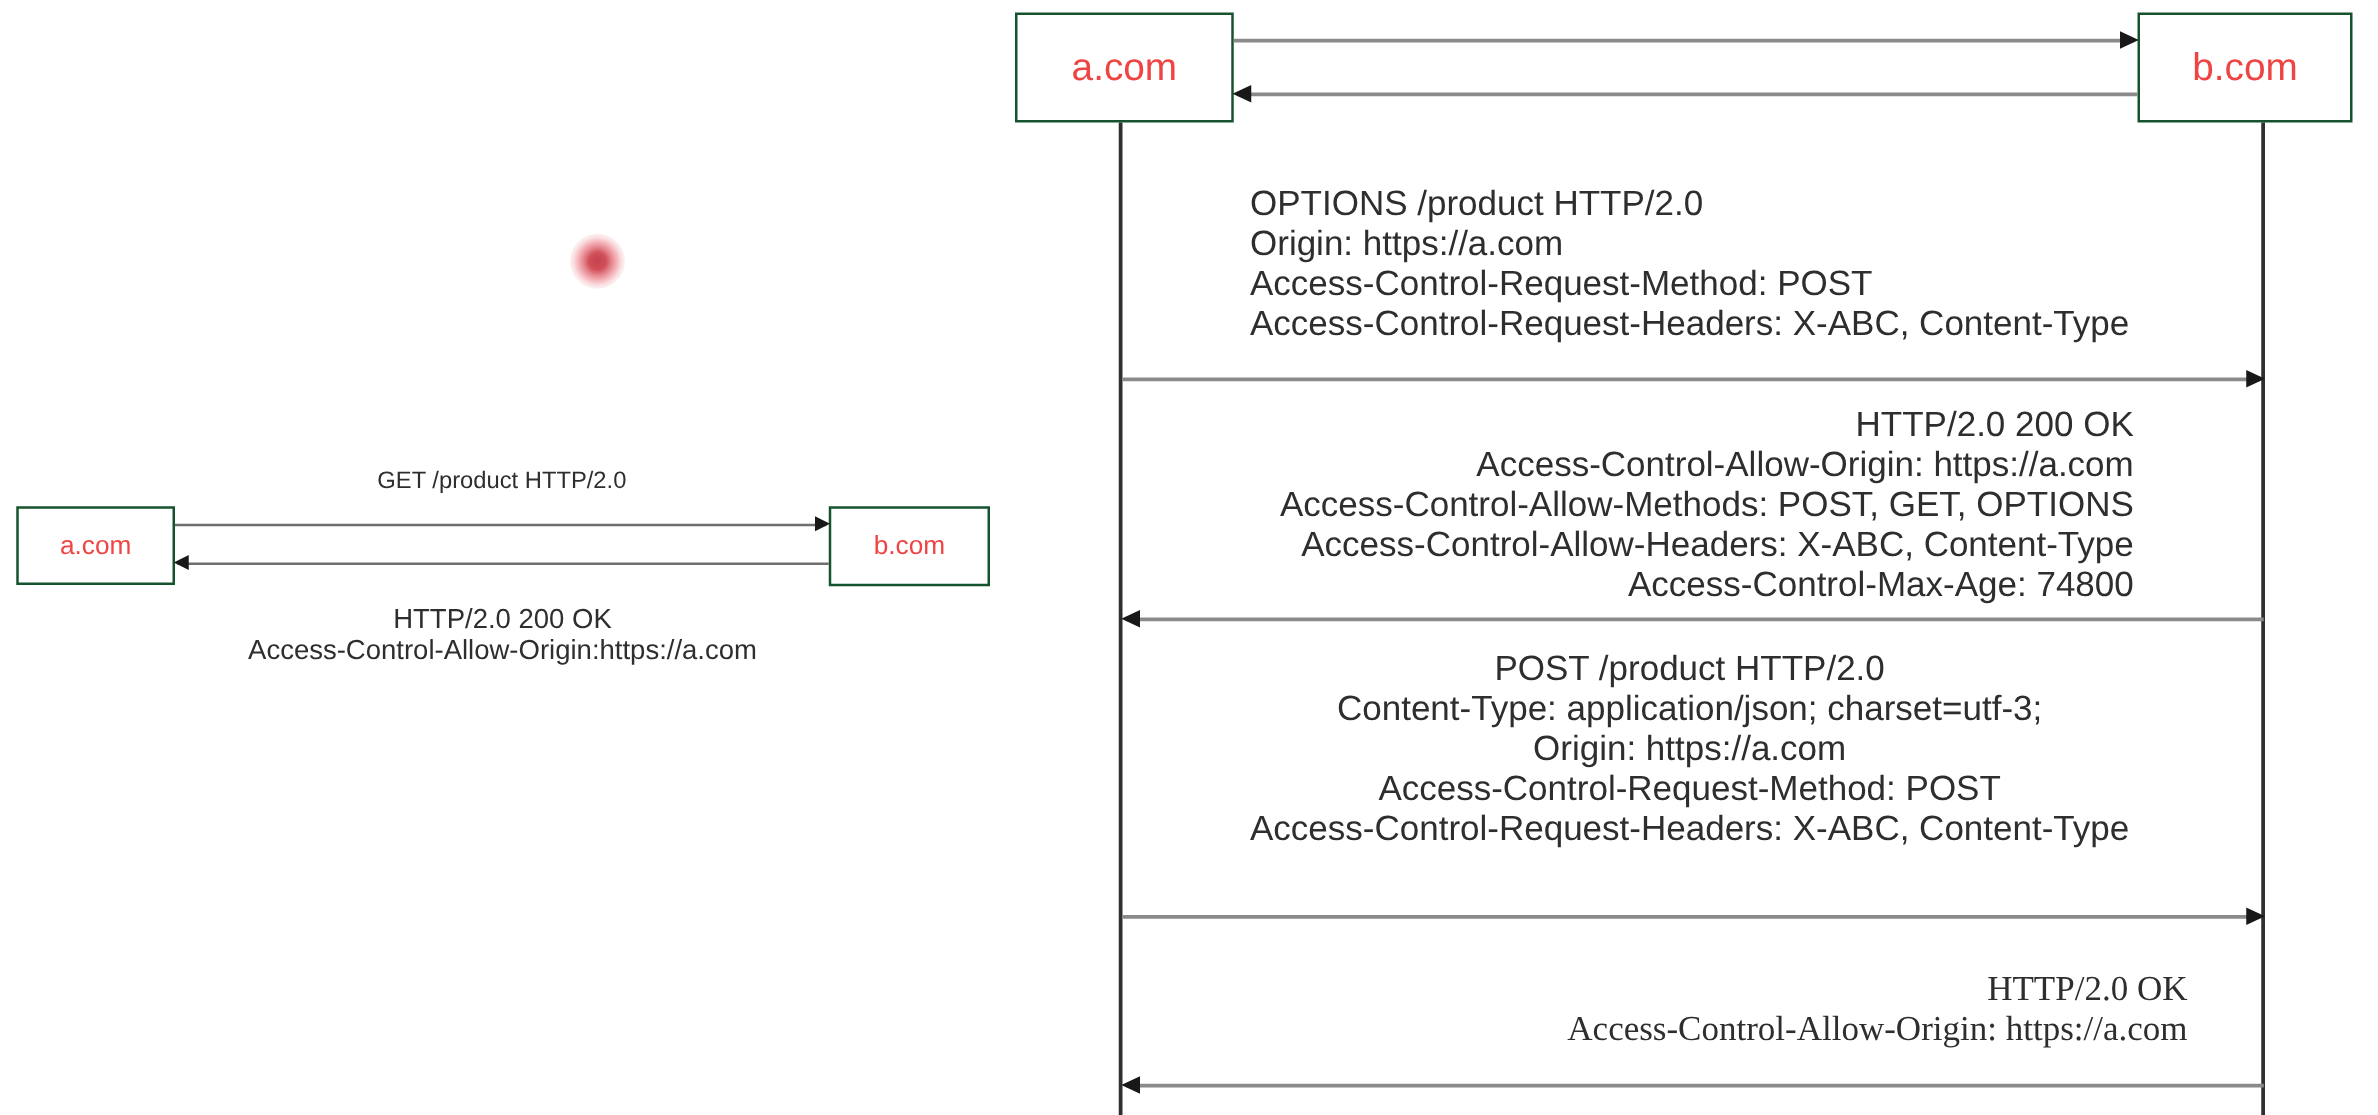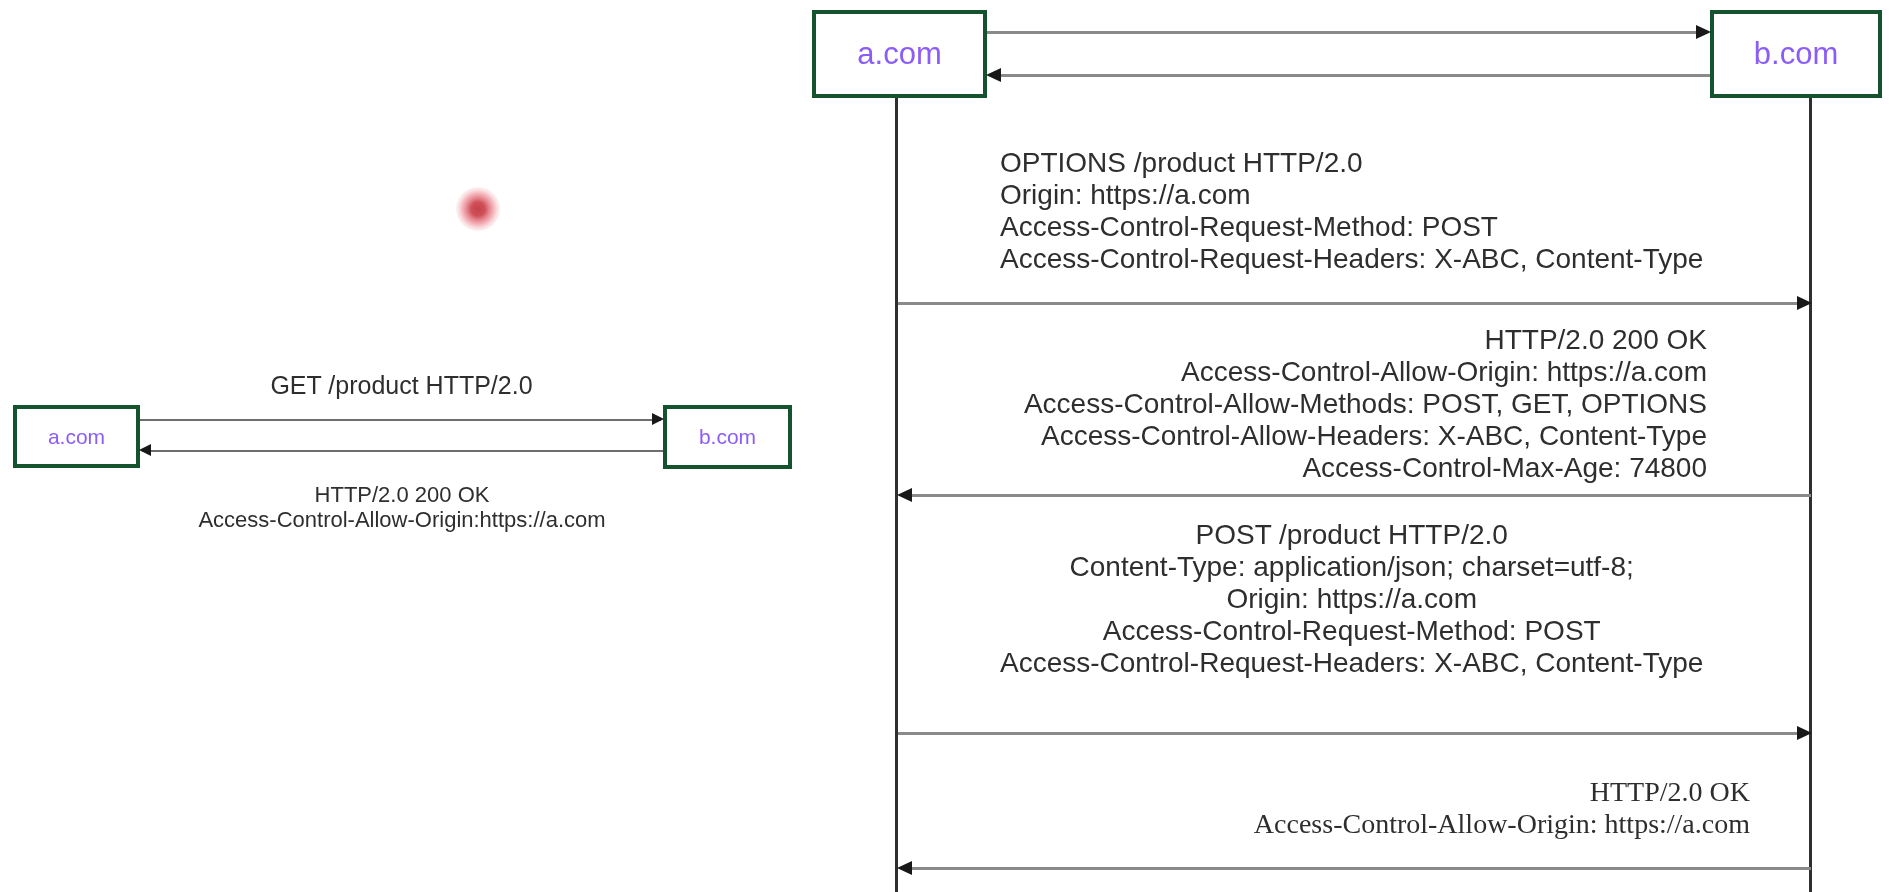--- a/index.html
+++ b/index.html
@@ -3,23 +3,23 @@
 <meta charset="utf-8">
 <style>
   html,body{margin:0;padding:0;background:#ffffff;}
   body{
     width:1902px;height:892px;position:relative;overflow:hidden;
     font-family:"Liberation Sans","DejaVu Sans",sans-serif;
     color:#2e2e2e;
   }
   
   .actor-box{
-    position:absolute;background:#ffffff;border:4px solid #14532d;
+    position:absolute;background:#ffffff;border:2px solid #14532d;
     display:flex;align-items:center;justify-content:center;
-    box-sizing:border-box;color:#8b5cf6;
+    box-sizing:border-box;color:#ef4444;
   }
   .actor-box.big{font-size:31px;}
   .actor-box.small{font-size:21px;}
   
   .lifeline{position:absolute;width:3px;background:#2f2f2f;}
   
   .arrow{position:absolute;height:14px;}
   .arrow .shaft{position:absolute;top:5.5px;height:3px;background:#8a8a8a;left:0;right:0;}
   .arrow.thin .shaft{top:6px;height:2px;background:#6e6e6e;}
   .arrow .head-right{
@@ -49,21 +49,21 @@
 </head>
 <body>
 
 <div class="actor-box small" style="left:13px;top:405px;width:127px;height:63px;">
   <span>a.com</span>
 </div>
 <div class="actor-box small" style="left:663px;top:405px;width:129px;height:64px;">
   <span>b.com</span>
 </div>
 
-<div class="msg center" style="left:140px;top:369px;width:523px;font-size:25px;">GET /product HTTP/2.0</div>
+<div class="msg center" style="left:140px;top:369px;width:523px;font-size:19px;">GET /product HTTP/2.0</div>
 
 <div class="arrow thin" style="left:140px;top:413px;width:523px;">
   <div class="shaft"></div>
   <div class="head-right"></div>
 </div>
 <div class="arrow thin" style="left:140px;top:444px;width:523px;">
   <div class="shaft" style="left:2px;right:0;"></div>
   <div class="head-left"></div>
 </div>
 
@@ -113,21 +113,21 @@
   <div>Access-Control-Max-Age: 74800</div>
 </div>
 
 <div class="arrow" style="left:898px;top:488px;width:913px;">
   <div class="shaft" style="left:3px;"></div>
   <div class="head-left"></div>
 </div>
 
 <div class="msg" style="left:1000px;top:519px;text-align:center;">
   <div>POST /product HTTP/2.0</div>
-  <div>Content-Type: application/json; charset=utf-8;</div>
+  <div>Content-Type: application/json; charset=utf-3;</div>
   <div>Origin: https://a.com</div>
   <div>Access-Control-Request-Method: POST</div>
   <div>Access-Control-Request-Headers: X-ABC, Content-Type</div>
 </div>
 
 <div class="arrow" style="left:898px;top:726px;width:913px;">
   <div class="shaft" style="right:3px;"></div>
   <div class="head-right"></div>
 </div>
 

